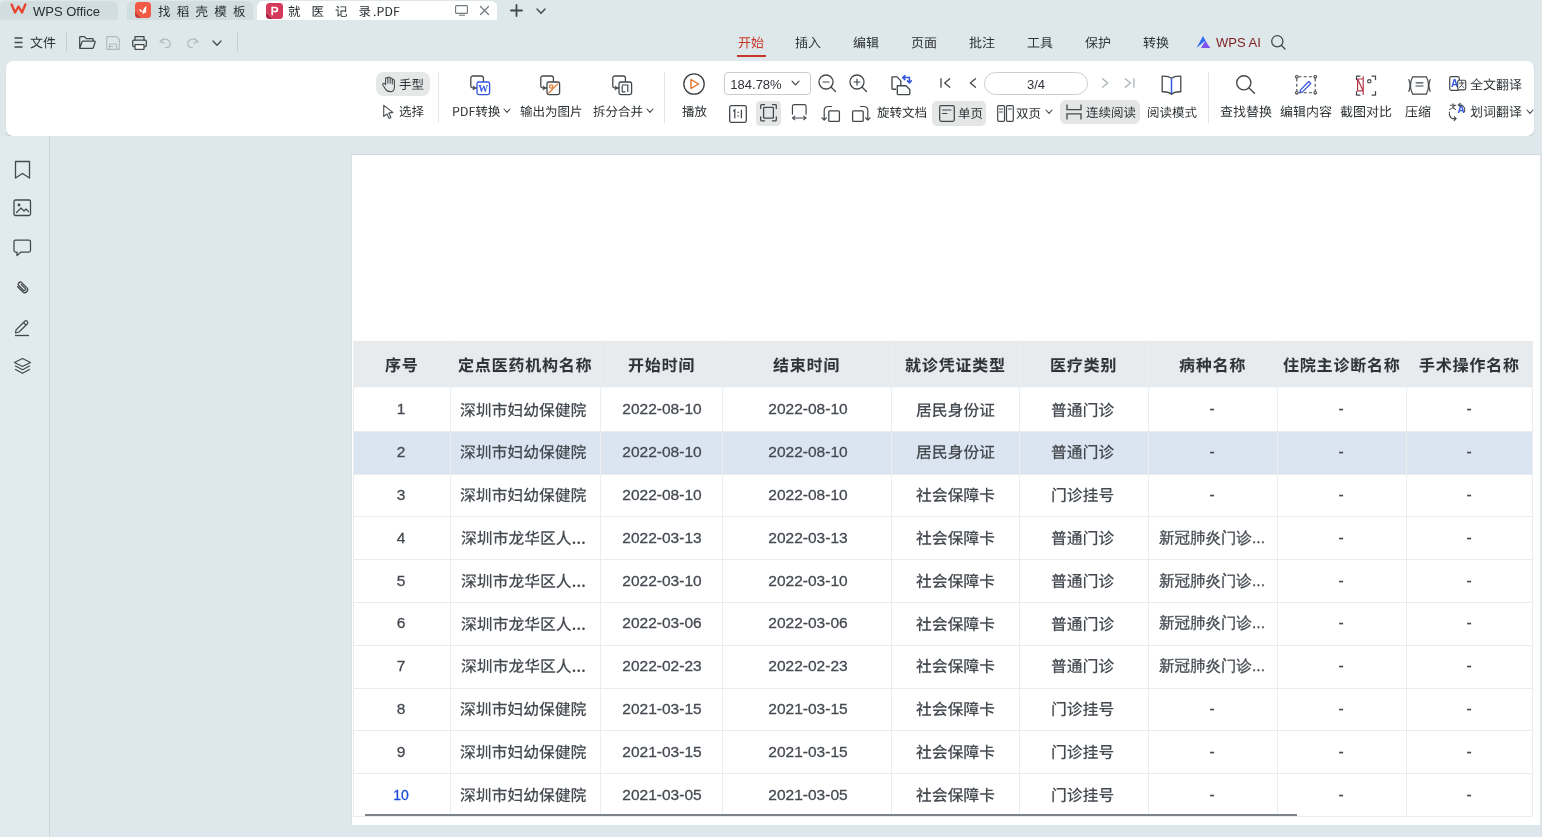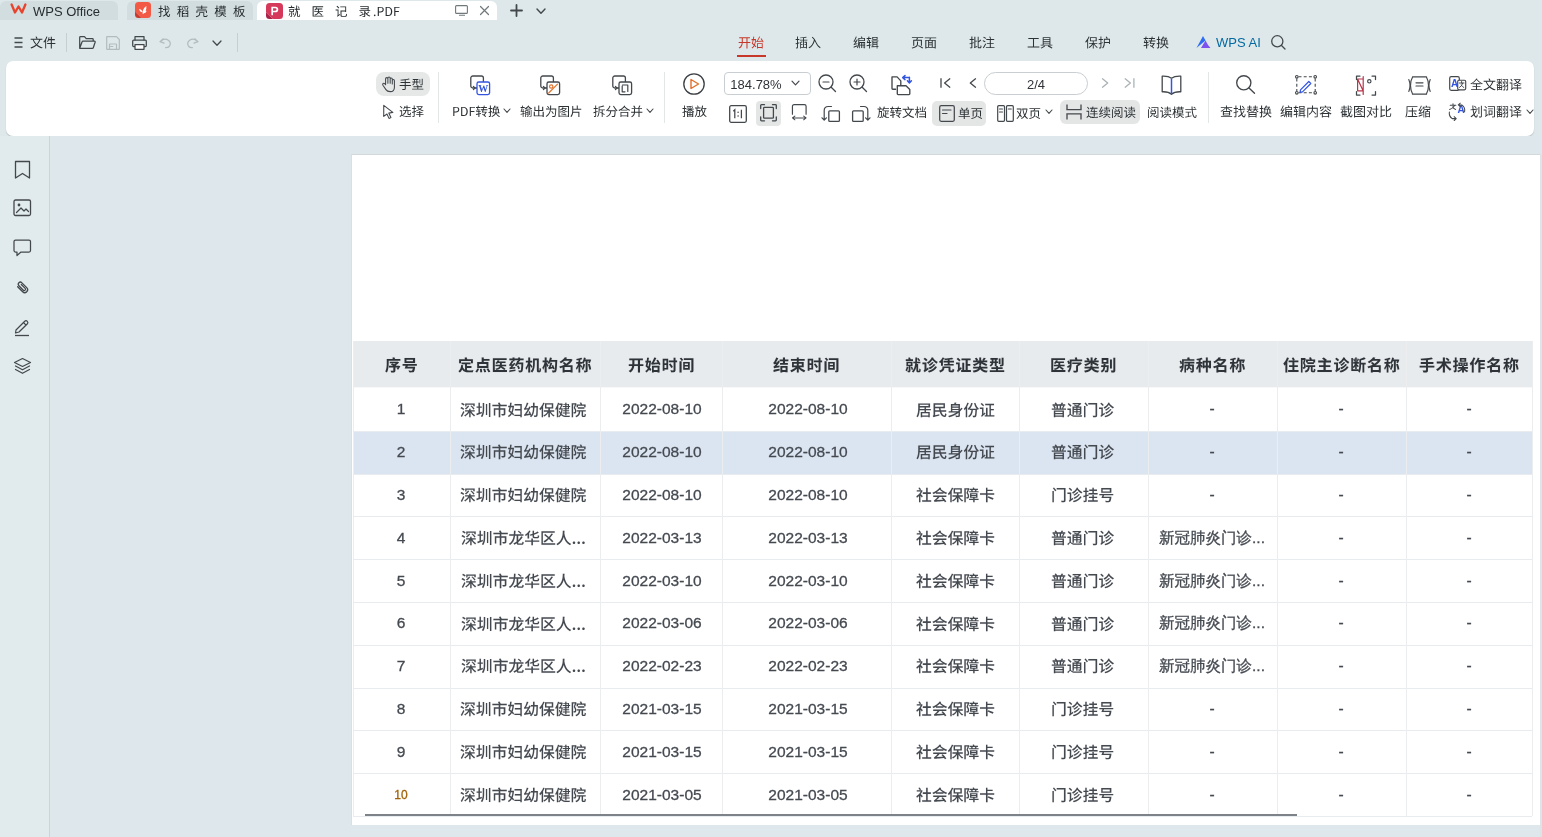--- a/index.html
+++ b/index.html
@@ -489,21 +489,21 @@
     <svg class="t" style="left:1085.0px;top:36.0px;color:#2d3235" width="26.00" height="13.00" viewBox="0 -88 200 100">
       <use href="#s39"></use>
     </svg>
     <svg class="t" style="left:1143.0px;top:36.0px;color:#2d3235" width="26.00" height="13.00" viewBox="0 -88 200 100">
       <use href="#s42"></use>
     </svg>
     <svg class="i" style="left:1196px;top:35px" width="15" height="14" viewBox="0 0 15 14">
       <path d="M0.5 13 L7 1 L9.5 5.5 Z" fill="#2f6ef2"></path>
       <path d="M9.5 5.5 L12 10 L14.5 13 L5 13 Z" fill="#7c53ee"></path>
     </svg>
-    <div class="ht" style="left:1216.0px;top:42.0px;transform:translateY(-50%);font-size:13.0px;color:#0369a1;font-weight:400;letter-spacing:0">WPS AI</div>
+    <div class="ht" style="left:1216.0px;top:42.0px;transform:translateY(-50%);font-size:13.0px;color:#7f1d1d;font-weight:400;letter-spacing:0">WPS AI</div>
     <svg class="i" style="left:1271px;top:35px" width="15" height="15" viewBox="0 0 15 15">
       <circle cx="6.3" cy="6.3" r="5.6" fill="none" stroke="#43484c" stroke-width="1.3" stroke-linecap="round" stroke-linejoin="round"></circle>
       <path d="M10.5 10.5 L14 14" fill="none" stroke="#43484c" stroke-width="1.3" stroke-linecap="round" stroke-linejoin="round"></path>
     </svg>
     <div style="position:absolute;left:6px;top:61px;width:1528px;height:75px;background:#ffffff;border-radius:7px;box-shadow:0 1px 1px rgba(150,160,165,0.55)"></div>
     <div style="position:absolute;left:376px;top:72px;width:54px;height:24px;background:#e6e8e8;border-radius:8px"></div>
     <svg class="i" style="left:381px;top:75.5px" width="15" height="17" viewBox="0 0 17 19" preserveAspectRatio="none">
       <path d="M5.2 9.5 L5.2 3.2 Q5.2 1.8 6.5 1.8 Q7.8 1.8 7.8 3.2 L7.8 8 M7.8 8 L7.8 2.6 Q7.8 1.2 9.1 1.2 Q10.4 1.2 10.4 2.6 L10.4 8.2 M10.4 8.2 L10.4 3.4 Q10.4 2.2 11.6 2.2 Q12.8 2.2 12.8 3.4 L12.8 9 M12.8 9 L12.8 5.2 Q12.8 4 14 4 Q15.2 4 15.2 5.2 L15.2 12.5 Q15.2 17.5 10.5 17.5 Q7 17.5 5.6 15.2 L2.2 10.4 Q1.4 9.2 2.4 8.4 Q3.3 7.7 4.2 8.6 L5.2 9.8" fill="none" stroke="#43484c" stroke-width="1.2" stroke-linecap="round" stroke-linejoin="round"></path>
     </svg>
     <svg class="t" style="left:399.0px;top:77.8px;color:#2d3235" width="25.00" height="12.50" viewBox="0 -88 200 100">
@@ -605,21 +605,21 @@
       <use href="#s66"></use>
     </svg>
     <svg class="i" style="left:940px;top:78px" width="11" height="10" viewBox="0 0 11 10">
       <path d="M1 0.2 L1 9.8" fill="none" stroke="#43484c" stroke-width="1.3" stroke-linecap="butt" stroke-linejoin="miter"></path>
       <path d="M9.8 0.8 L4.6 5 L9.8 9.2" fill="none" stroke="#43484c" stroke-width="1.3" stroke-linecap="round" stroke-linejoin="round"></path>
     </svg>
     <svg class="i" style="left:968px;top:78px" width="9" height="10" viewBox="0 0 9 10">
       <path d="M7.5 0.8 L2.3 5 L7.5 9.2" fill="none" stroke="#43484c" stroke-width="1.3" stroke-linecap="round" stroke-linejoin="round"></path>
     </svg>
     <div style="position:absolute;left:984px;top:72px;width:104px;height:23px;background:#fff;border:1px solid #c9ced2;border-radius:11.5px;box-sizing:border-box"></div>
-    <div class="ht" style="left:1036.0px;top:83.5px;transform:translate(-50%,-50%);font-size:13.0px;color:#2f3338;font-weight:400;letter-spacing:0">2/4</div>
+    <div class="ht" style="left:1036.0px;top:83.5px;transform:translate(-50%,-50%);font-size:13.0px;color:#2f3338;font-weight:400;letter-spacing:0">3/4</div>
     <svg class="i" style="left:1101px;top:78px" width="9" height="10" viewBox="0 0 9 10">
       <path d="M1.5 0.8 L6.7 5 L1.5 9.2" fill="none" stroke="#aab2b6" stroke-width="1.3" stroke-linecap="round" stroke-linejoin="round"></path>
     </svg>
     <svg class="i" style="left:1124px;top:78px" width="11" height="10" viewBox="0 0 11 10">
       <path d="M1.2 0.8 L6.4 5 L1.2 9.2" fill="none" stroke="#aab2b6" stroke-width="1.3" stroke-linecap="round" stroke-linejoin="round"></path>
       <path d="M9.9 0.2 L9.9 9.8" fill="none" stroke="#aab2b6" stroke-width="1.3" stroke-linecap="butt" stroke-linejoin="miter"></path>
     </svg>
     <svg class="i" style="left:1160px;top:75px" width="21" height="20" viewBox="0 0 21 20">
       <path d="M11.5 3.2 Q8.5 0.9 2.2 1.2 L2.2 16.8 Q8.5 16.5 11.5 19.2 Q14.5 16.5 20.8 16.8 L20.8 1.2 Q14.5 0.9 11.5 3.2 Z" fill="none" stroke="#43484c" stroke-width="1.3" stroke-linecap="round" stroke-linejoin="round"></path>
       <path d="M11.5 3.6 L11.5 18.6" fill="none" stroke="#3355e0" stroke-width="1.5" stroke-linecap="butt" stroke-linejoin="miter"></path>
@@ -914,21 +914,21 @@
     <div class="ht hb" style="left:808.0px;top:751.8px;transform:translate(-50%,-50%);font-size:15.5px;color:#454a51;font-weight:400;letter-spacing:0">2021-03-15</div>
     <svg class="t tb" style="left:915.5px;top:743.9px;color:#454a51" width="79.00" height="15.80" viewBox="0 -88 500 100">
       <use href="#s165"></use>
     </svg>
     <svg class="t tb" style="left:1051.4px;top:743.9px;color:#454a51" width="63.20" height="15.80" viewBox="0 -88 400 100">
       <use href="#s168"></use>
     </svg>
     <div class="ht hb" style="left:1212.0px;top:751.8px;transform:translate(-50%,-50%);font-size:15.5px;color:#454a51;font-weight:400;letter-spacing:0">-</div>
     <div class="ht hb" style="left:1341.0px;top:751.8px;transform:translate(-50%,-50%);font-size:15.5px;color:#454a51;font-weight:400;letter-spacing:0">-</div>
     <div class="ht hb" style="left:1469.0px;top:751.8px;transform:translate(-50%,-50%);font-size:15.5px;color:#454a51;font-weight:400;letter-spacing:0">-</div>
-    <div class="ht hb" style="left:401.0px;top:794.6px;transform:translate(-50%,-50%);font-size:12px;color:#a16207;font-weight:400;letter-spacing:0">10</div>
+    <div class="ht hb" style="left:401.0px;top:794.6px;transform:translate(-50%,-50%);font-size:14px;color:#1d4ed8;font-weight:400;letter-spacing:0">10</div>
     <svg class="t tb" style="left:459.8px;top:786.7px;color:#454a51" width="126.40" height="15.80" viewBox="0 -88 800 100">
       <use href="#s149"></use>
     </svg>
     <div class="ht hb" style="left:662.0px;top:794.6px;transform:translate(-50%,-50%);font-size:15.5px;color:#454a51;font-weight:400;letter-spacing:0">2021-03-05</div>
     <div class="ht hb" style="left:808.0px;top:794.6px;transform:translate(-50%,-50%);font-size:15.5px;color:#454a51;font-weight:400;letter-spacing:0">2021-03-05</div>
     <svg class="t tb" style="left:915.5px;top:786.7px;color:#454a51" width="79.00" height="15.80" viewBox="0 -88 500 100">
       <use href="#s165"></use>
     </svg>
     <svg class="t tb" style="left:1051.4px;top:786.7px;color:#454a51" width="63.20" height="15.80" viewBox="0 -88 400 100">
       <use href="#s168"></use>

